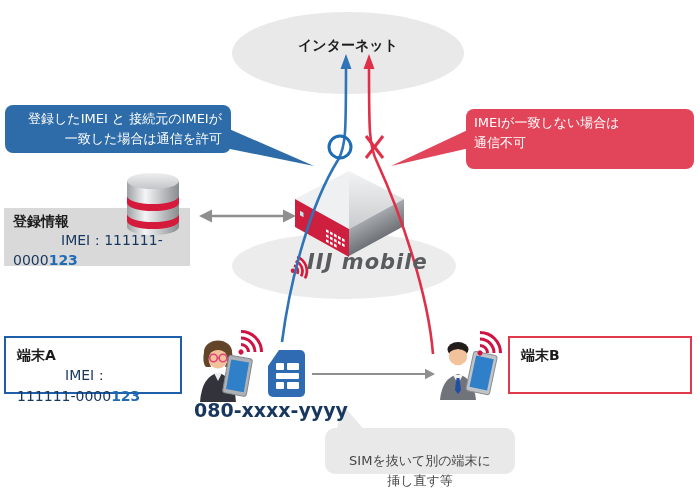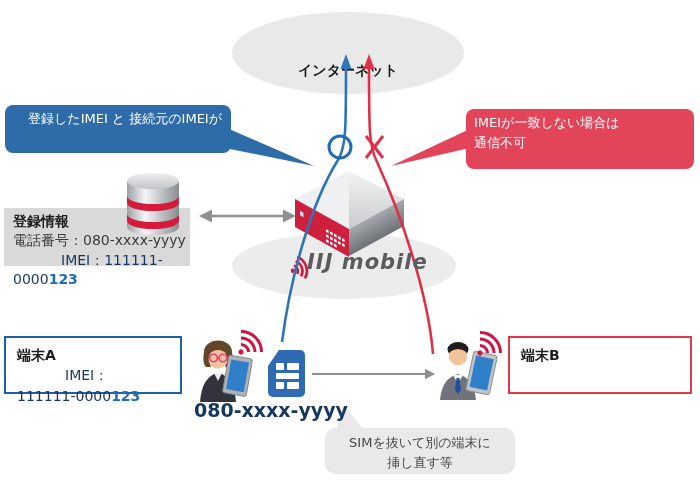--- a/index.html
+++ b/index.html
@@ -8,37 +8,37 @@
     font-family:"DejaVu Sans","Liberation Sans",sans-serif;
   }
   .abs{position:absolute;}
   
   .z0{z-index:0;} .zsvg{z-index:1;} .z2{z-index:2;}
   svg.overlay{position:absolute;left:0;top:0;pointer-events:none;}
 
   .cloud{
     left:232px;top:12px;width:232px;height:82px;border-radius:50%;
     background:var(--cloud-gray,#E9E9E9);
-    display:flex;align-items:flex-end;justify-content:center;
+    display:flex;align-items:center;justify-content:center;
   }
   .cloud span{font-size:14px;font-weight:bold;color:#1a1a1a;margin-bottom:14px;}
 
   .callout{border-radius:8px;color:#fff;font-size:13px;line-height:1.5;box-sizing:border-box;}
   .callout .line{display:block;white-space:nowrap;}
   .callout-blue{
     left:5px;top:105px;width:226px;height:48px;background:var(--blue-callout,#2D6CA8);
     padding:4px 9px;text-align:right;
   }
   .callout-red{
     left:466px;top:109px;width:228px;height:60px;background:var(--red-callout,#E2455A);
     padding:4px 8px;text-align:left;
   }
   .callout-gray{
     left:325px;top:428px;width:190px;height:46px;background:var(--gray-callout,#E9E9E9);
-    color:#454545;border-radius:10px;font-size:13px;padding:5px 4px;text-align:center;
+    color:#454545;border-radius:10px;font-size:13px;padding:23px 4px;text-align:center;
   }
 
   .panel-gray{
     left:4px;top:208px;width:186px;height:58px;background:var(--gray-panel,#D9D9D9);
     padding:4px 0 0 9px;box-sizing:border-box;font-size:14px;line-height:1.38;
   }
   .panel-gray .t{font-weight:bold;color:#1c1c1c;}
   .panel-gray .p{color:#3a3a3a;}
 
   .devbox{
@@ -82,21 +82,20 @@
 <body>
 
 <div class="stage">
 
   <div class="abs z0 cloud">
     <span>インターネット</span>
   </div>
 
   <div class="abs z0 panel-gray">
     <div class="t">登録情報</div>
-    <div class="p">電話番号：080-xxxx-yyyy</div>
     <div><span class="imei-prefix">IMEI：111111-0000</span><span class="hl-blue">123</span></div>
   </div>
 
   <svg class="overlay zsvg" width="700" height="488" viewBox="0 0 700 488">
     <defs>
       <linearGradient id="gTop" x1="0" y1="0" x2="0" y2="1">
         <stop offset="0" stop-color="#F2F3F4"></stop>
           <stop offset="1" stop-color="#C9CCCE"></stop>
       </linearGradient>
       <linearGradient id="gRight" x1="0" y1="0" x2="0" y2="1">
@@ -249,20 +248,21 @@
 
     <circle cx="340" cy="147" r="11" fill="none" stroke="#1F6CB5" stroke-width="3"></circle>
     <g class="s-red" stroke-width="3">
       <line x1="366" y1="136" x2="383" y2="158"></line>
       <line x1="383" y1="136" x2="366" y2="158"></line>
     </g>
   </svg>
 
   <div class="abs z2 callout callout-blue">
     <span class="line">登録したIMEI と 接続元のIMEIが</span>
+    <span class="line">一致した場合は通信を許可</span>
   </div>
 
   <div class="abs z2 callout callout-red">
     <span class="line">IMEIが一致しない場合は</span>
     <span class="line">通信不可</span>
   </div>
 
   <div class="abs z2 devbox devbox-a">
     <div class="t">端末A</div>
     <div><span class="imei-prefix">IMEI：111111-0000</span><span class="hl-blue">123</span></div>

